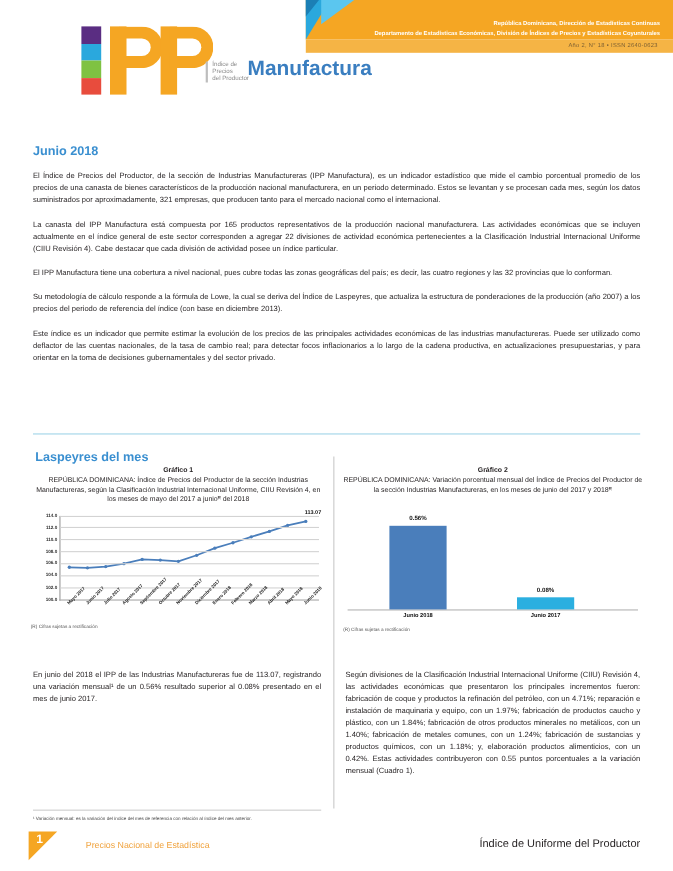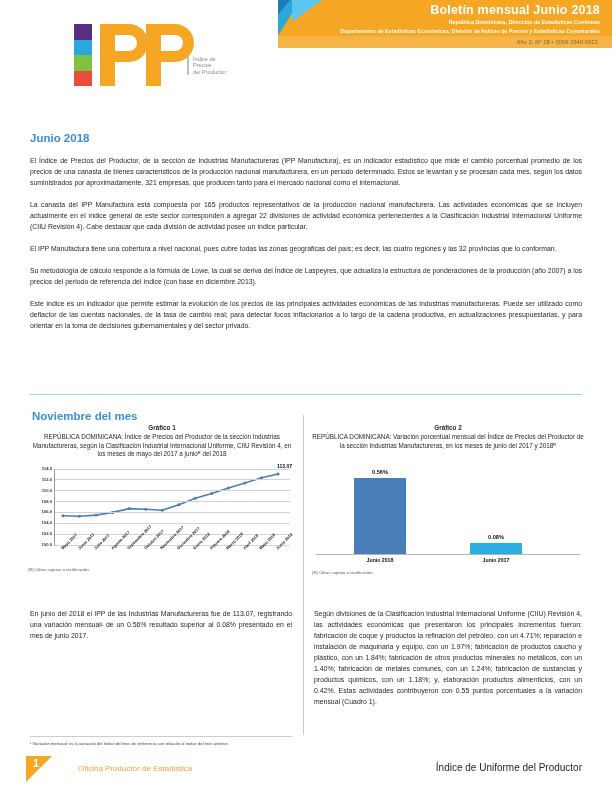--- a/index.html
+++ b/index.html
@@ -383,21 +383,20 @@
 </head>
 <body>
 
 <div class="header">
   <div class="header-band"></div>
   <div class="header-band2"></div>
   <div class="band-corner-a"></div>
   <div class="band-corner-b"></div>
   <div class="band-corner-c"></div>
 
-  <div class="band-title">Boletín mensual Junio 2018</div>
   <div class="band-sub1">República Dominicana, Dirección de Estadísticas Continuas</div>
   <div class="band-sub2">Departamento de Estadísticas Económicas, División de Índices de Precios y Estadísticas Coyunturales</div>
   <div class="band-issn">Año 2, N° 18 • ISSN 2640-0623</div>
 
   <div class="logo">
     <div class="logo-sq" style="top:12px;  background:#5a2d82;"></div>
     <div class="logo-sq" style="top:27.5px;background:#2aa8dd;"></div>
     <div class="logo-sq" style="top:43px;  background:#7fc242;"></div>
     <div class="logo-sq" style="top:58.5px;background:#e84c3d;"></div>
     <div class="logo-p" style="left:58px;">
@@ -408,33 +407,34 @@
       <div class="stem"></div>
       <div class="bowl"></div>
     </div>
     <div class="logo-caption">
       <div>Índice de</div>
       <div>Precios</div>
       <div>del Productor</div>
     </div>
   </div>
 
+  <div class="page-topic">Manufactura</div>
 </div>
 
 <div class="intro">
   <h2>Junio 2018</h2>
   <p>El Índice de Precios del Productor, de la sección de Industrias Manufactureras (IPP Manufactura), es un indicador estadístico que mide el cambio porcentual promedio de los precios de una canasta de bienes característicos de la producción nacional manufacturera, en un periodo determinado. Estos se levantan y se procesan cada mes, según los datos suministrados por aproximadamente, 321 empresas, que producen tanto para el mercado nacional como el internacional.</p>
   <p>La canasta del IPP Manufactura está compuesta por 165 productos representativos de la producción nacional manufacturera. Las actividades económicas que se incluyen actualmente en el índice general de este sector corresponden a agregar 22 divisiones de actividad económica pertenecientes a la Clasificación Industrial Internacional Uniforme (CIIU Revisión 4). Cabe destacar que cada división de actividad posee un índice particular.</p>
   <p>El IPP Manufactura tiene una cobertura a nivel nacional, pues cubre todas las zonas geográficas del país; es decir, las cuatro regiones y las 32 provincias que lo conforman.</p>
   <p>Su metodología de cálculo responde a la fórmula de Lowe, la cual se deriva del Índice de Laspeyres, que actualiza la estructura de ponderaciones de la producción (año 2007) a los precios del periodo de referencia del índice (con base en diciembre 2013).</p>
   <p>Este índice es un indicador que permite estimar la evolución de los precios de las principales actividades económicas de las industrias manufactureras. Puede ser utilizado como deflactor de las cuentas nacionales, de la tasa de cambio real; para detectar focos inflacionarios a lo largo de la cadena productiva, en actualizaciones presupuestarias, y para orientar en la toma de decisiones gubernamentales y del sector privado.</p>
 </div>
 
 <div class="section-divider"></div>
-<div class="results-title">Noviembre del mes</div>
+<div class="results-title">Laspeyres del mes</div>
 <div class="col-divider"></div>
 
 <div class="chart-block chart-left">
   <div class="chart-label">Gráfico 1</div>
   <div class="chart-caption">REPÚBLICA DOMINICANA: Índice de Precios del Productor de la sección Industrias Manufactureras, según la Clasificación Industrial Internacional Uniforme, CIIU Revisión 4, en los meses de mayo del 2017 a junioᴿ del 2018</div>
   <div class="linechart">
     <div class="lc-plot" id="lc-plot">
       <svg class="lc-svg" id="lc-svg" width="235" height="76">
           <path d="M 8.0 46.7 L 24.5 47.2 L 41.1 46.1 L 57.6 43.4 L 74.2 39.6 L 90.7 40.2 L 107.2 41.3 L 123.8 35.8 L 140.3 29.3 L 156.8 24.4 L 173.4 19.0 L 189.9 14.1 L 206.5 8.7 L 223.0 5.0" fill="none" stroke="#4a7ebb" stroke-width="1.6"></path>
           <circle cx="8.0" cy="46.7" r="1.5" fill="#4a7ebb"></circle>
@@ -514,14 +514,14 @@
 </div>
 <div class="body-col right">
   <p>Según divisiones de la Clasificación Industrial Internacional Uniforme (CIIU) Revisión 4, las actividades económicas que presentaron los principales incrementos fueron: fabricación de coque y productos la refinación del petróleo, con un 4.71%; reparación e instalación de maquinaria y equipo, con un 1.97%; fabricación de productos caucho y plástico, con un 1.84%; fabricación de otros productos minerales no metálicos, con un 1.40%; fabricación de metales comunes, con un 1.24%; fabricación de sustancias y productos químicos, con un 1.18%; y, elaboración productos alimenticios, con un 0.42%. Estas actividades contribuyeron con 0.55 puntos porcentuales a la variación mensual (Cuadro 1).</p>
 </div>
 
 <div class="footer-rule"></div>
 <div class="footnote">¹ Variación mensual: es la variación del índice del mes de referencia con relación al índice del mes anterior.</div>
 
 <div class="page-flag"></div>
 <div class="page-number">1</div>
-<div class="footer-org">Oficina Productor de Estadística</div>
+<div class="footer-org">Precios Nacional de Estadística</div>
 <div class="footer-right">Índice de Uniforme del Productor</div>
 
 </body></html>

